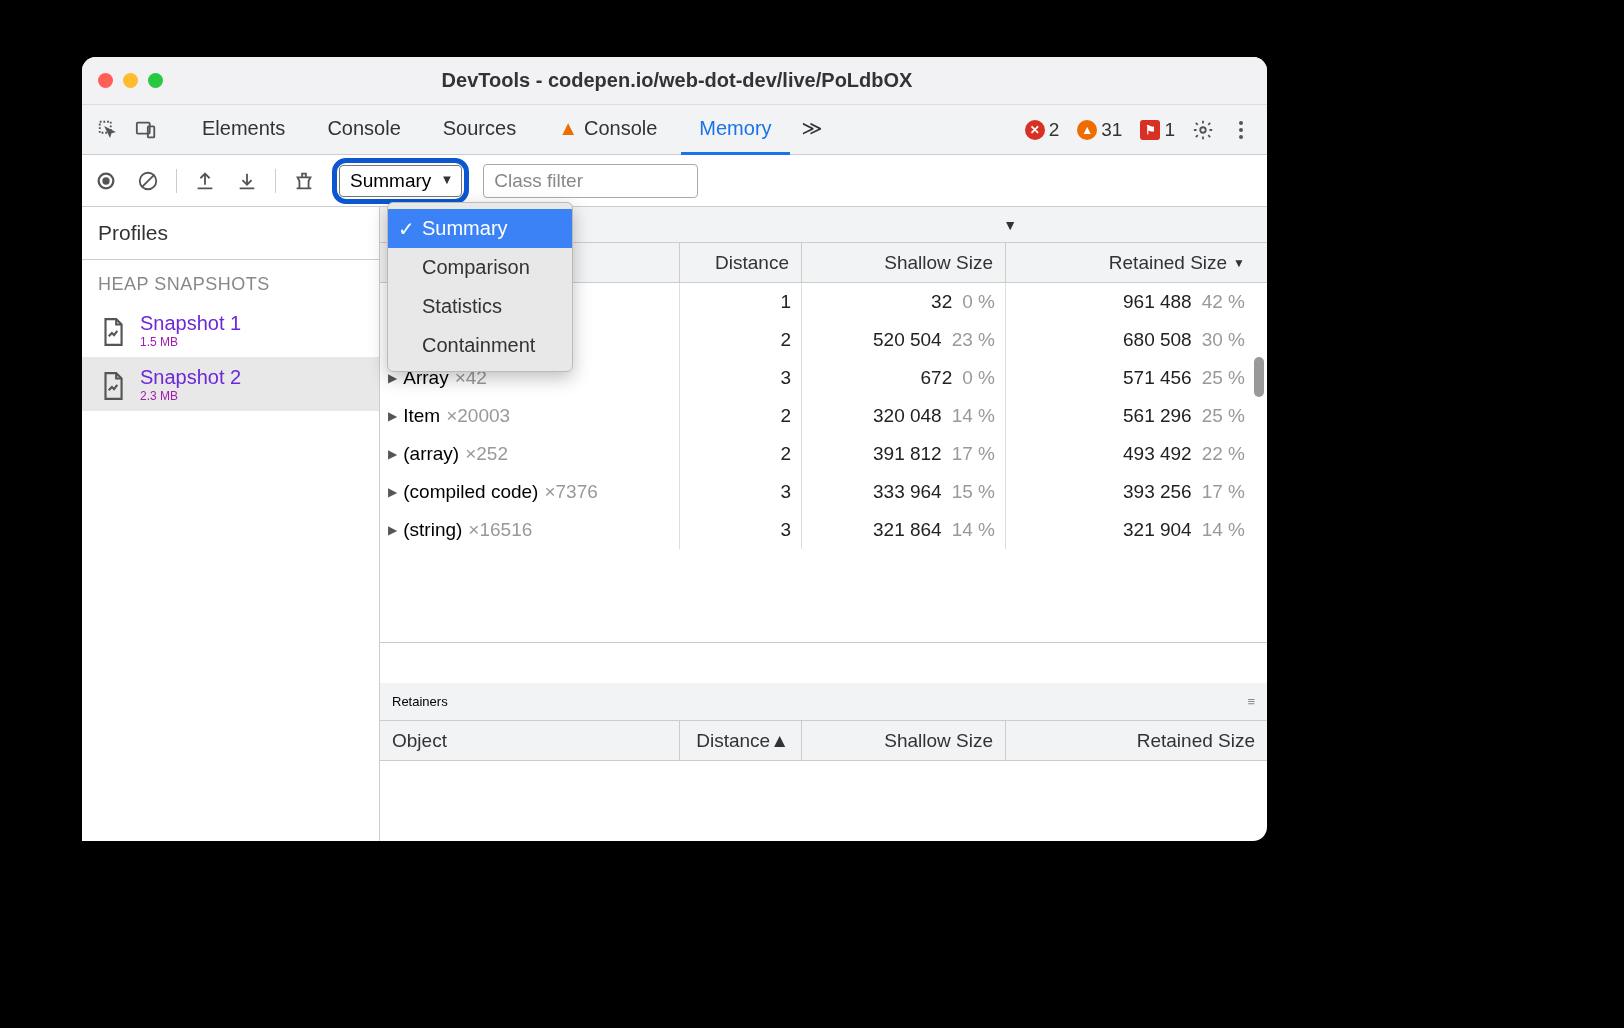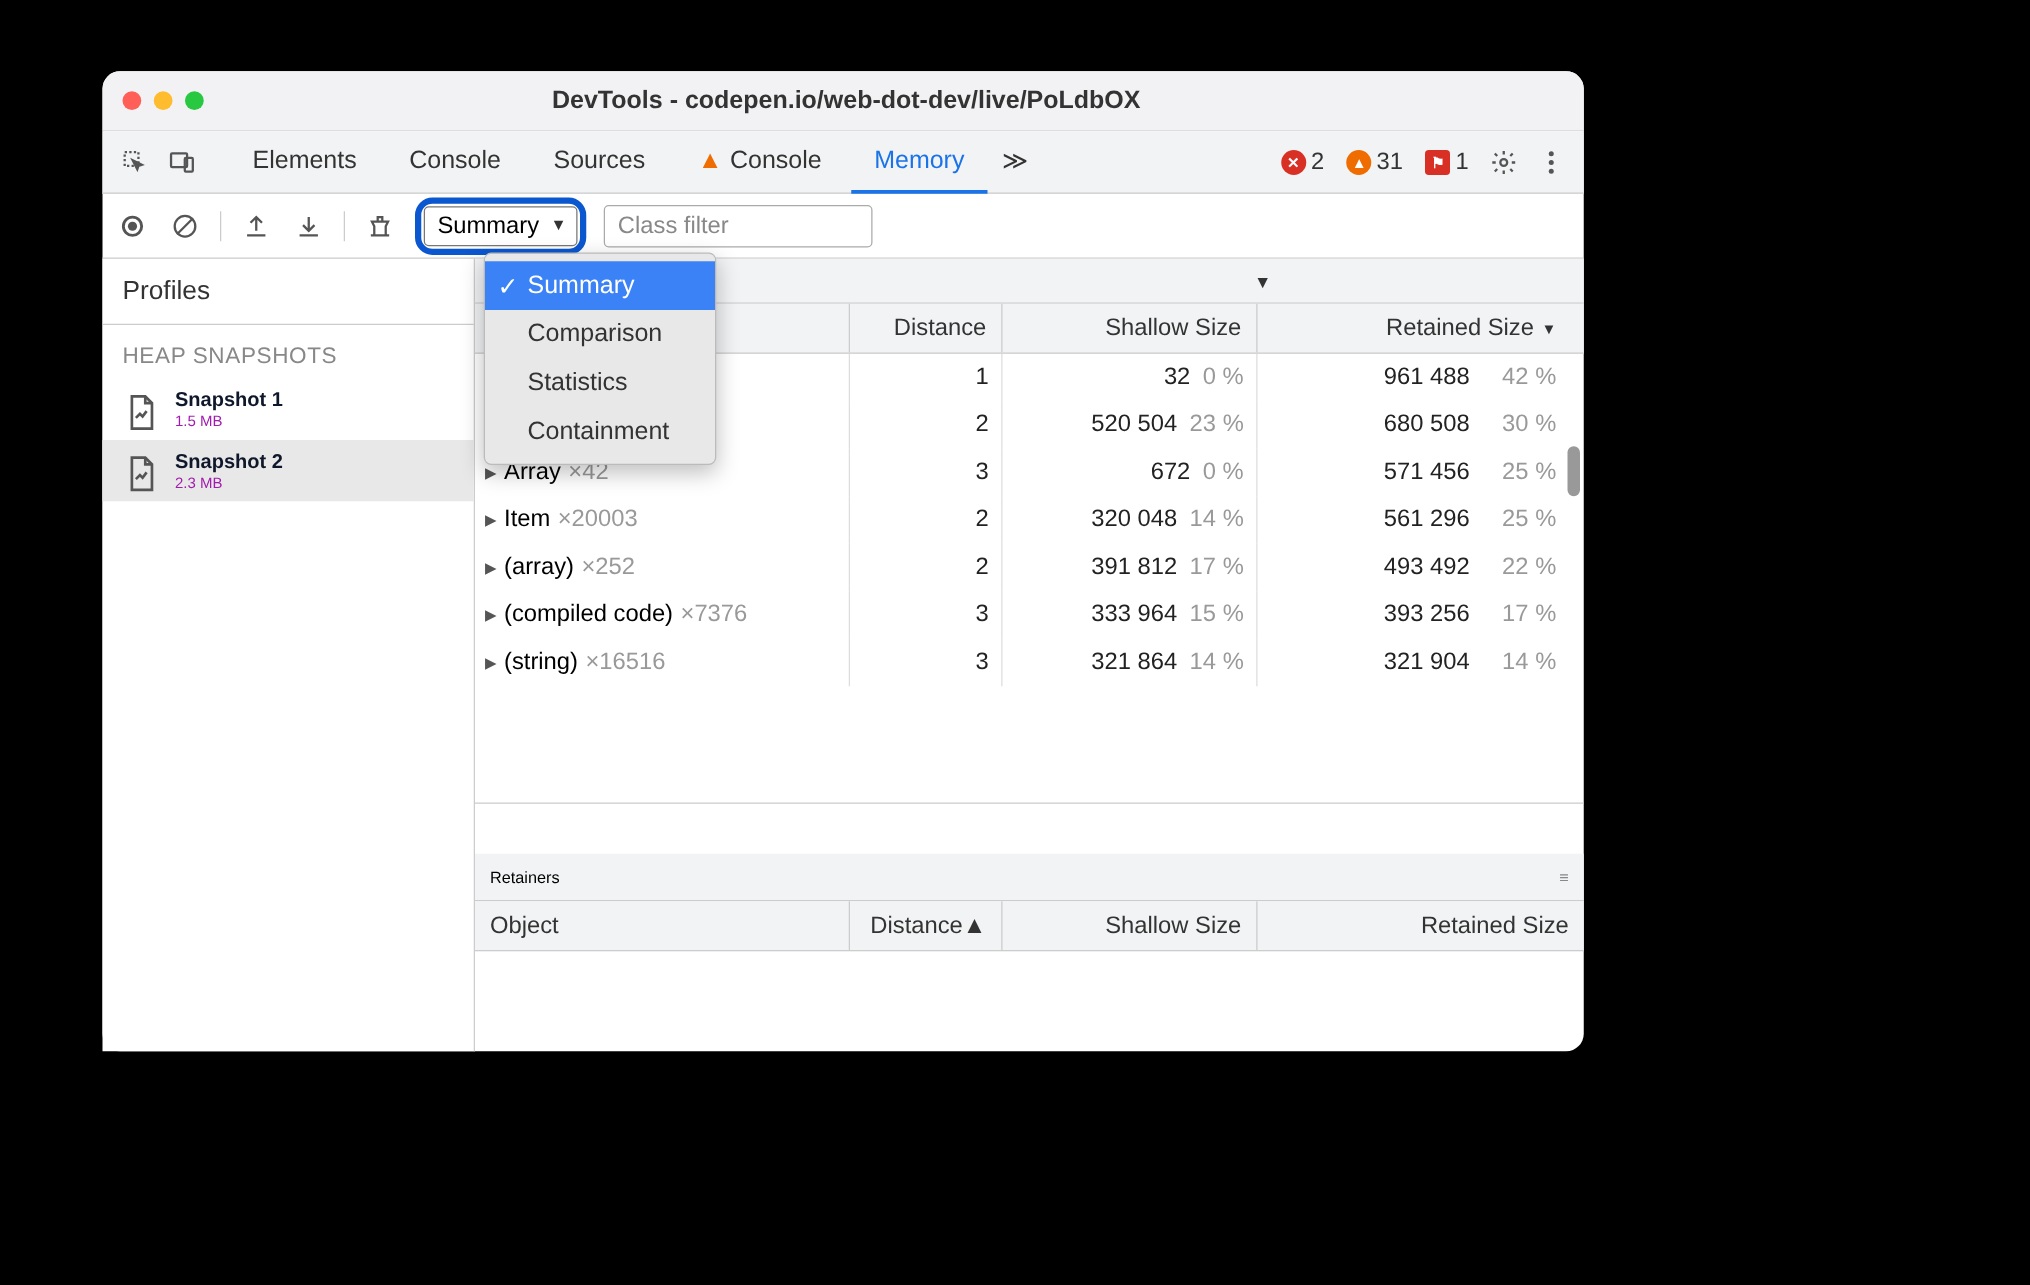--- a/index.html
+++ b/index.html
@@ -31,21 +31,21 @@
 .select::after { content: "▼"; position: absolute; right: 8px; top: 6px; font-size: 13px; color: #333; }
 .classfilter { border: 1px solid #aaa; border-radius: 4px; padding: 5px 10px; font-size: 19px; color: #888; width: 215px; }
 
 .body { display: flex; height: calc(100% - 48px - 50px - 52px); }
 .sidebar { width: 298px; border-right: 1px solid #ccc; background: #fff; }
 .sidehdr { padding: 14px 16px; font-size: 21px; color: #333; border-bottom: 1px solid #ccc; }
 .sidegroup { padding: 14px 16px 8px; font-size: 18px; color: #888; letter-spacing: 0.5px; }
 .snapshot { display: flex; align-items: center; gap: 14px; padding: 8px 18px; }
 .snapshot.sel { background: #e8e8e8; }
 .snapico { width: 26px; height: 26px; color: #555; }
-.snapt { font-size: 16px; color: #0f172a; line-height: 1.2; font-weight: bold; }
+.snapt { font-size: 20px; color: #6d28d9; line-height: 1.2; }
 .snaps { font-size: 12px; color: #a21caf; }
 
 .main { flex: 1; display: flex; flex-direction: column; position: relative; }
 .dd { position: absolute; left: 7px; top: -5px; width: 186px; background: #e8e8e8; border: 1px solid #bbb; border-radius: 6px; box-shadow: 0 6px 18px rgba(0,0,0,0.25); padding: 6px 0; z-index: 10; }
 .dditem { padding: 8px 14px 8px 34px; font-size: 20px; color: #333; position: relative; }
 .dditem.sel { background: #3b82f6; color: #fff; }
 .dditem.sel::before { content: "✓"; position: absolute; left: 10px; }
 
 .tblhdrbar { height: 36px; background: #f1f3f4; border-bottom: 1px solid #ccc; display: flex; align-items: center; justify-content: flex-end; padding-right: 250px;}
 .tblhdrbar .arrow { font-size: 14px; color: #333; }
@@ -59,21 +59,21 @@
 .col-s { flex: 0 0 204px; justify-content: flex-end; }
 .col-r { flex: 1; justify-content: flex-end; padding-right: 22px; }
 
 .rows { flex: 1; overflow: auto; position: relative; }
 .row { display: flex; height: 38px; align-items: center; font-size: 19px; }
 .row .cell { border-right: 1px solid #ddd; height: 100%; display: flex; align-items: center; }
 .row .cell:last-child { border-right: none; }
 .cell.c { flex: 0 0 300px; padding-left: 8px; gap: 6px; }
 .cell.d { flex: 0 0 122px; justify-content: flex-end; padding-right: 10px; }
 .cell.s { flex: 0 0 204px; justify-content: flex-end; padding-right: 10px; gap: 10px; }
-.cell.r { flex: 1; justify-content: flex-end; padding-right: 22px; gap: 26px; }
+.cell.r { flex: 1; justify-content: flex-end; padding-right: 22px; gap: 10px; }
 .tri { font-size: 12px; color: #555; }
 .cnt { color: #999; }
 .pct { color: #999; font-variant-numeric: tabular-nums; }
 .num { color: #222; font-variant-numeric: tabular-nums; }
 
 .retainers { border-top: 1px solid #ccc; }
 .rethdr { display: flex; align-items: center; height: 38px; padding: 0 12px; background: #f1f3f4; border-bottom: 1px solid #ccc; font-size: 13px; margin-top: 40px; }
 .rethdr .exp { margin-left: auto; color: #888; }
 .retcols { display: flex; height: 40px; background: #f1f3f4; border-bottom: 1px solid #ccc; }
 .rth { padding: 8px 12px; font-size: 19px; color: #333; display: flex; align-items: center; border-right: 1px solid #ccc; }

